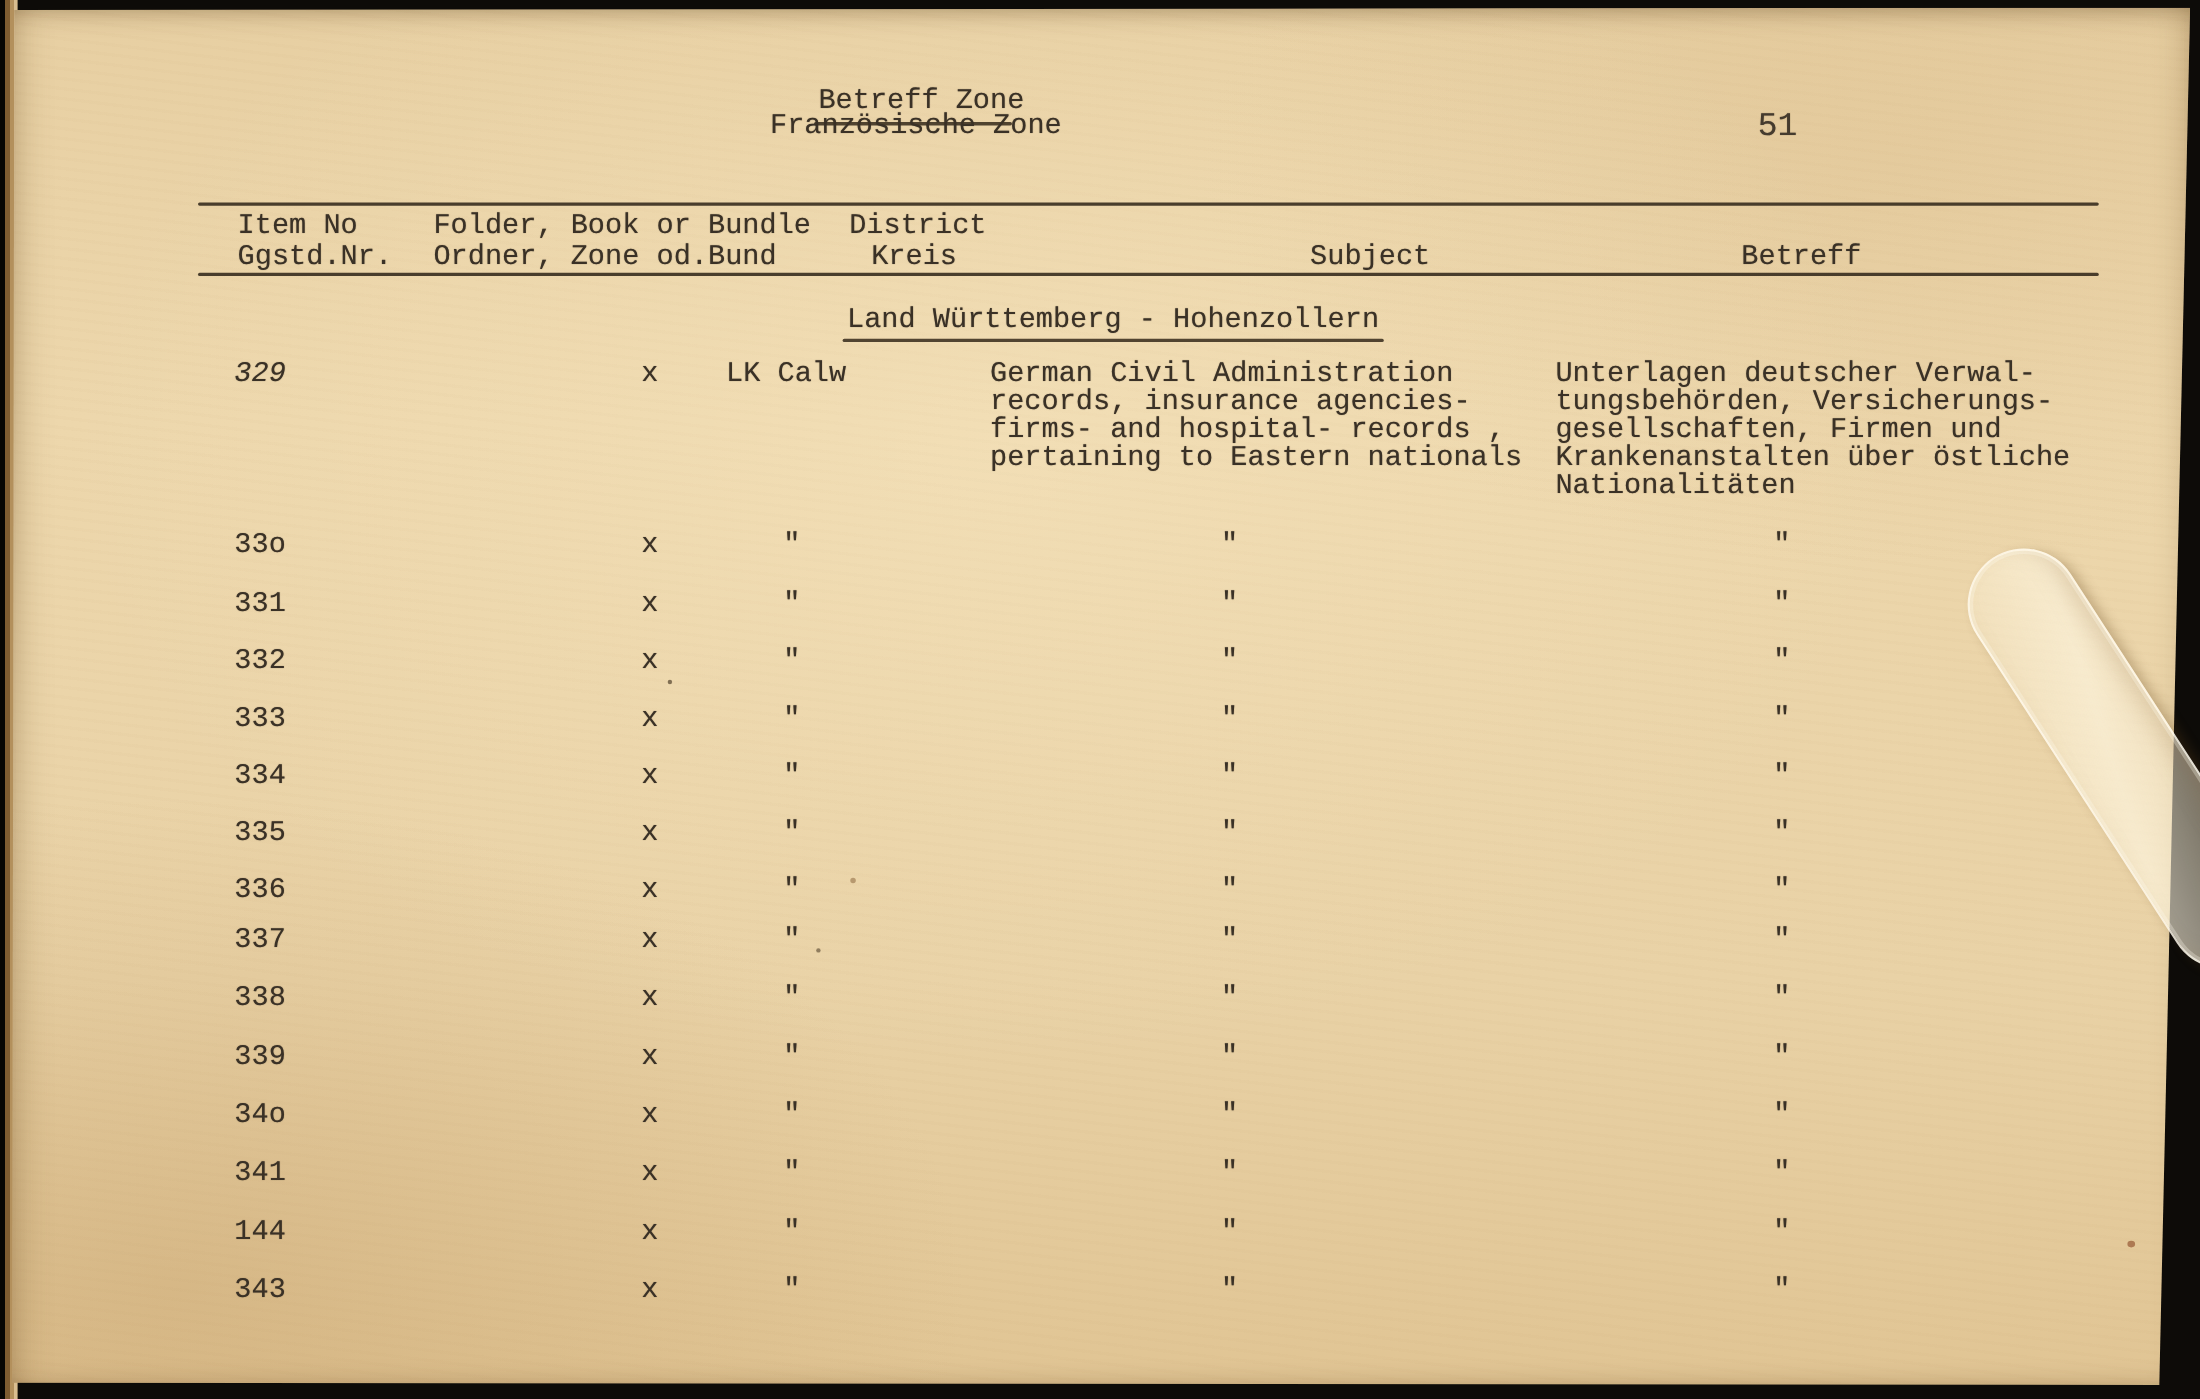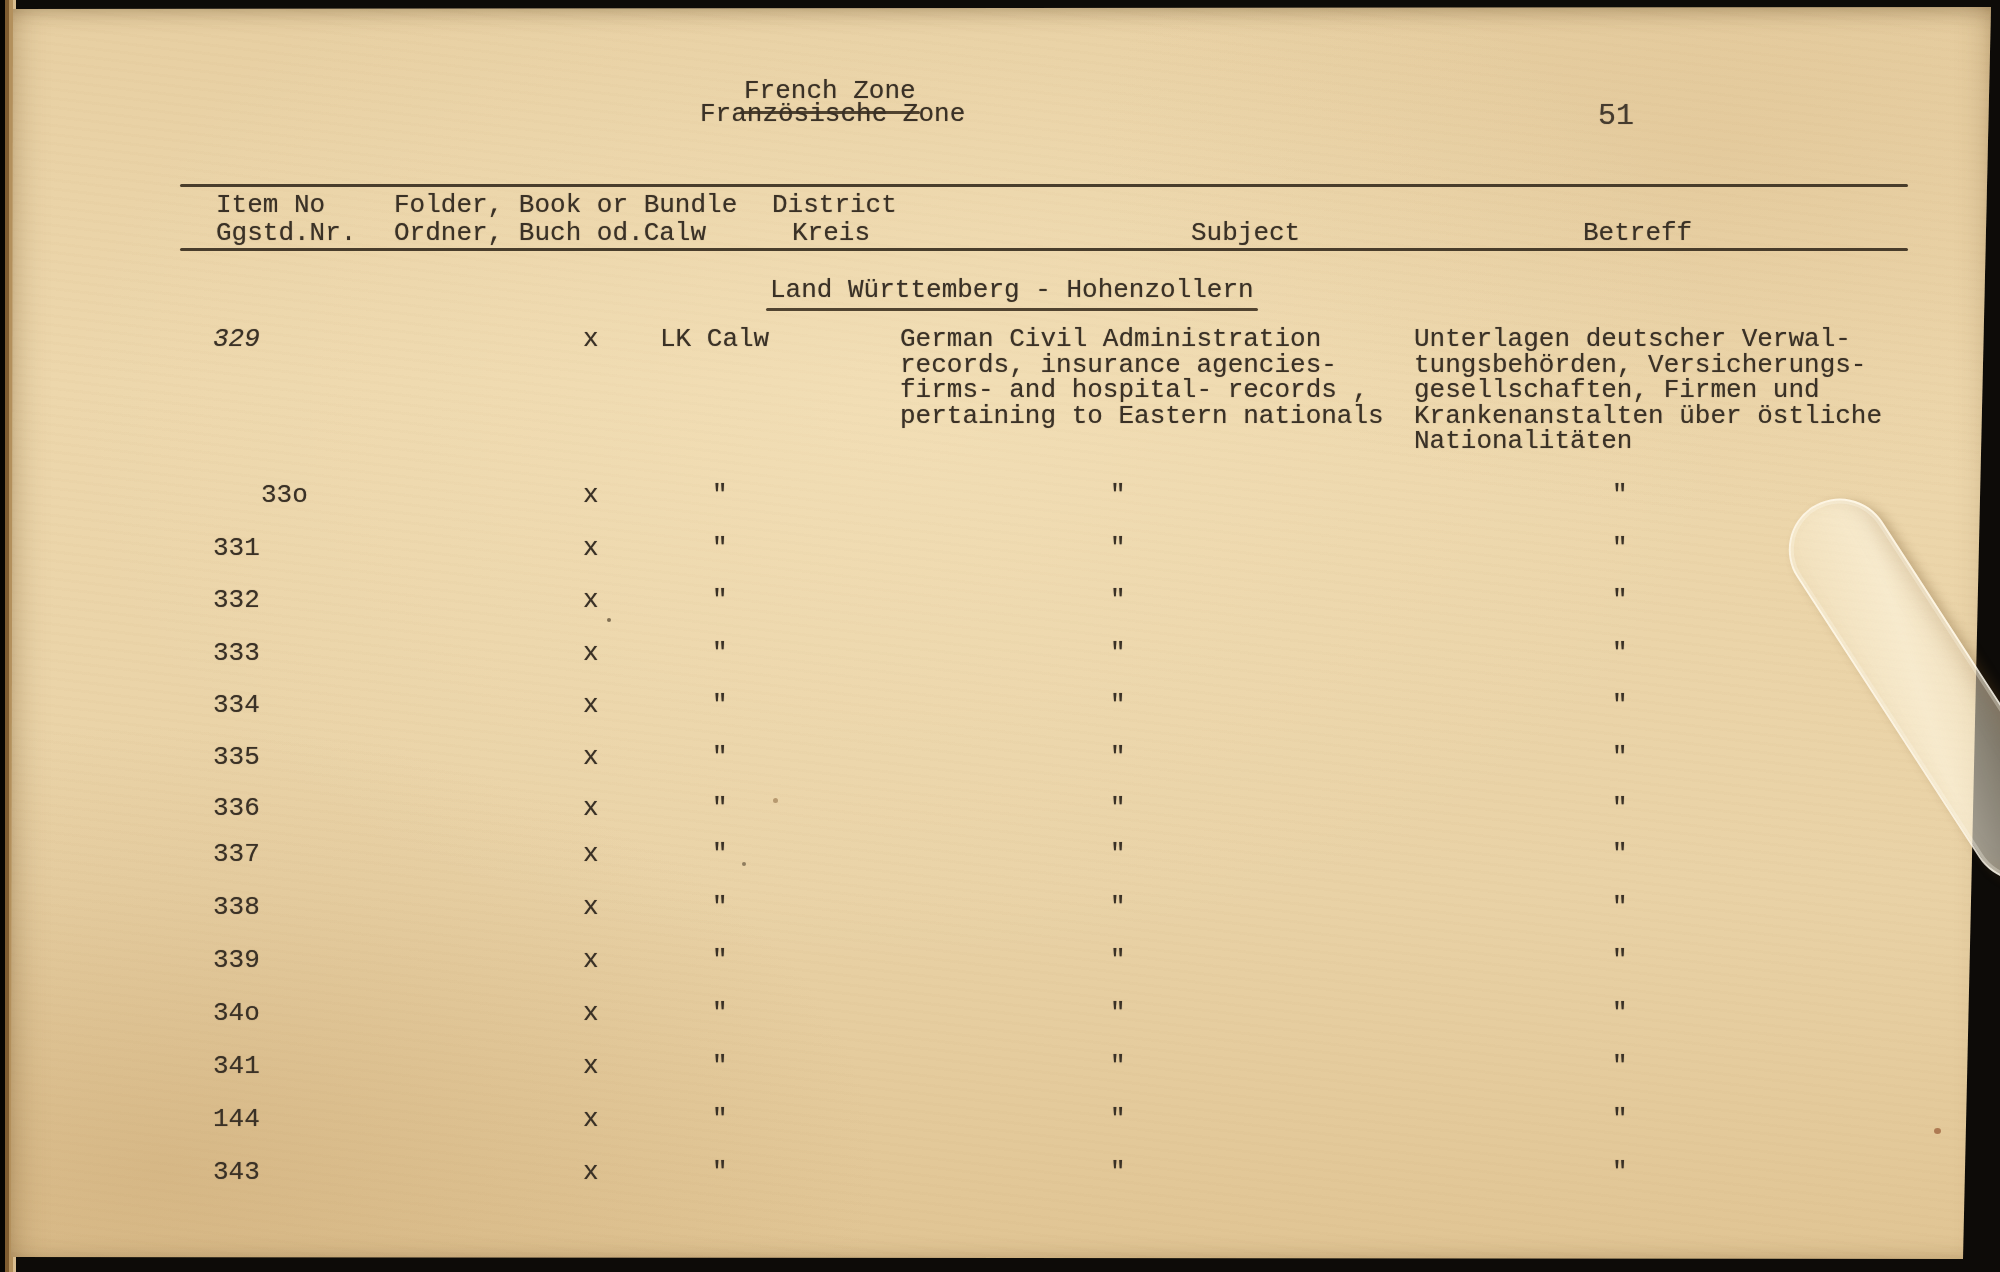--- a/index.html
+++ b/index.html
@@ -57,34 +57,34 @@
   .s4{left:1934px;top:1128px;width:7px;height:6px;background:rgba(145,80,45,.65);}
 </style>
 </head>
 <body>
 
 <div id="scan">
   <div class="left-edge"></div>
 
   <div class="paper">
 
-    <div class="ink" style="left:744px;top:79px;">French Zone</div>
+    <div class="ink" style="left:744px;top:79px;">Betreff Zone</div>
     <div class="uline" style="left:740px;top:111px;width:180px;"></div>
     <div class="ink" style="left:700px;top:102px;">Französische Zone</div>
 
     <div class="ink pageno" style="left:1598px;top:104px;">51</div>
 
     <div class="rule" style="left:180px;top:184px;width:1728px;"></div>
 
     <div class="ink" style="left:216px;top:193px;">Item No</div>
     <div class="ink" style="left:394px;top:193px;">Folder, Book or Bundle</div>
     <div class="ink" style="left:772px;top:193px;">District</div>
 
     <div class="ink" style="left:216px;top:221px;">Ggstd.Nr.</div>
-    <div class="ink" style="left:394px;top:221px;">Ordner, Buch od.Calw</div>
+    <div class="ink" style="left:394px;top:221px;">Ordner, Zone od.Bund</div>
     <div class="ink" style="left:792px;top:221px;">Kreis</div>
     <div class="ink" style="left:1191px;top:221px;">Subject</div>
     <div class="ink" style="left:1583px;top:221px;">Betreff</div>
 
     <div class="rule" style="left:180px;top:248px;width:1728px;"></div>
 
     <div class="ink" style="left:770px;top:278px;">Land Württemberg - Hohenzollern</div>
     <div class="uline" style="left:766px;top:308px;width:492px;"></div>
 
     <div id="rows">
@@ -96,21 +96,21 @@
 records, insurance agencies-
 firms- and hospital- records ,
 pertaining to Eastern nationals</span>
     <span class="betreff" style="left: 1414px;">Unterlagen deutscher Verwal-
 tungsbehörden, Versicherungs-
 gesellschaften, Firmen und
 Krankenanstalten über östliche
 Nationalitäten</span>
   </div>
         <div class="row" style="top: 483px;">
-    <span class="no" style="left: 213px; margin-left: 48px;">33o</span>
+    <span class="no" style="left: 213px;">33o</span>
     <span class="book" style="left: 583px;">x</span>
     <span class="district" style="left: 712px;">"</span>
     <span class="subject" style="left: 1110px;">"</span>
     <span class="betreff" style="left: 1612px;">"</span>
   </div>
         <div class="row" style="top: 536px;">
     <span class="no" style="left: 213px;">331</span>
     <span class="book" style="left: 583px;">x</span>
     <span class="district" style="left: 712px;">"</span>
     <span class="subject" style="left: 1110px;">"</span>

